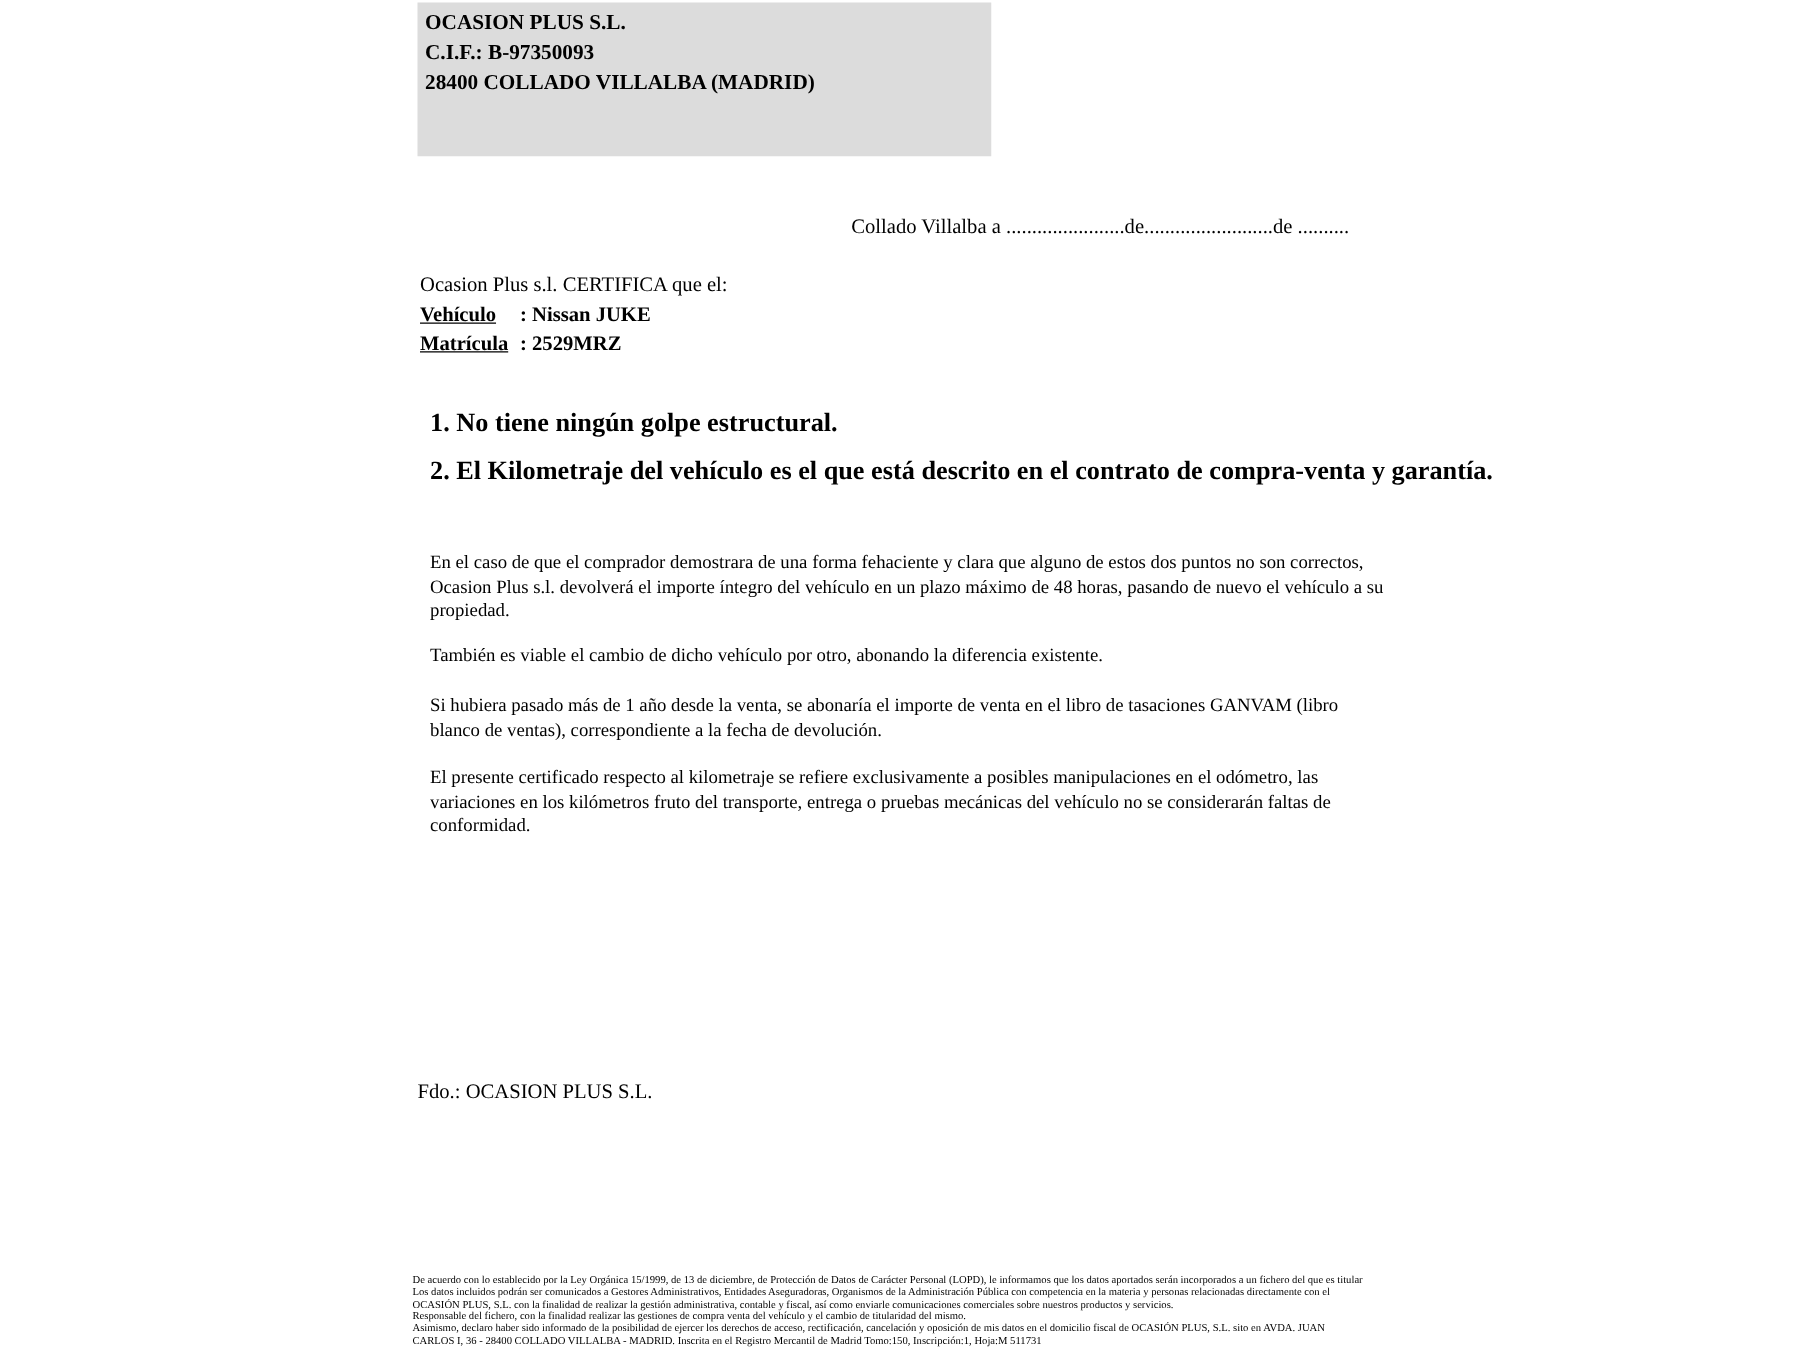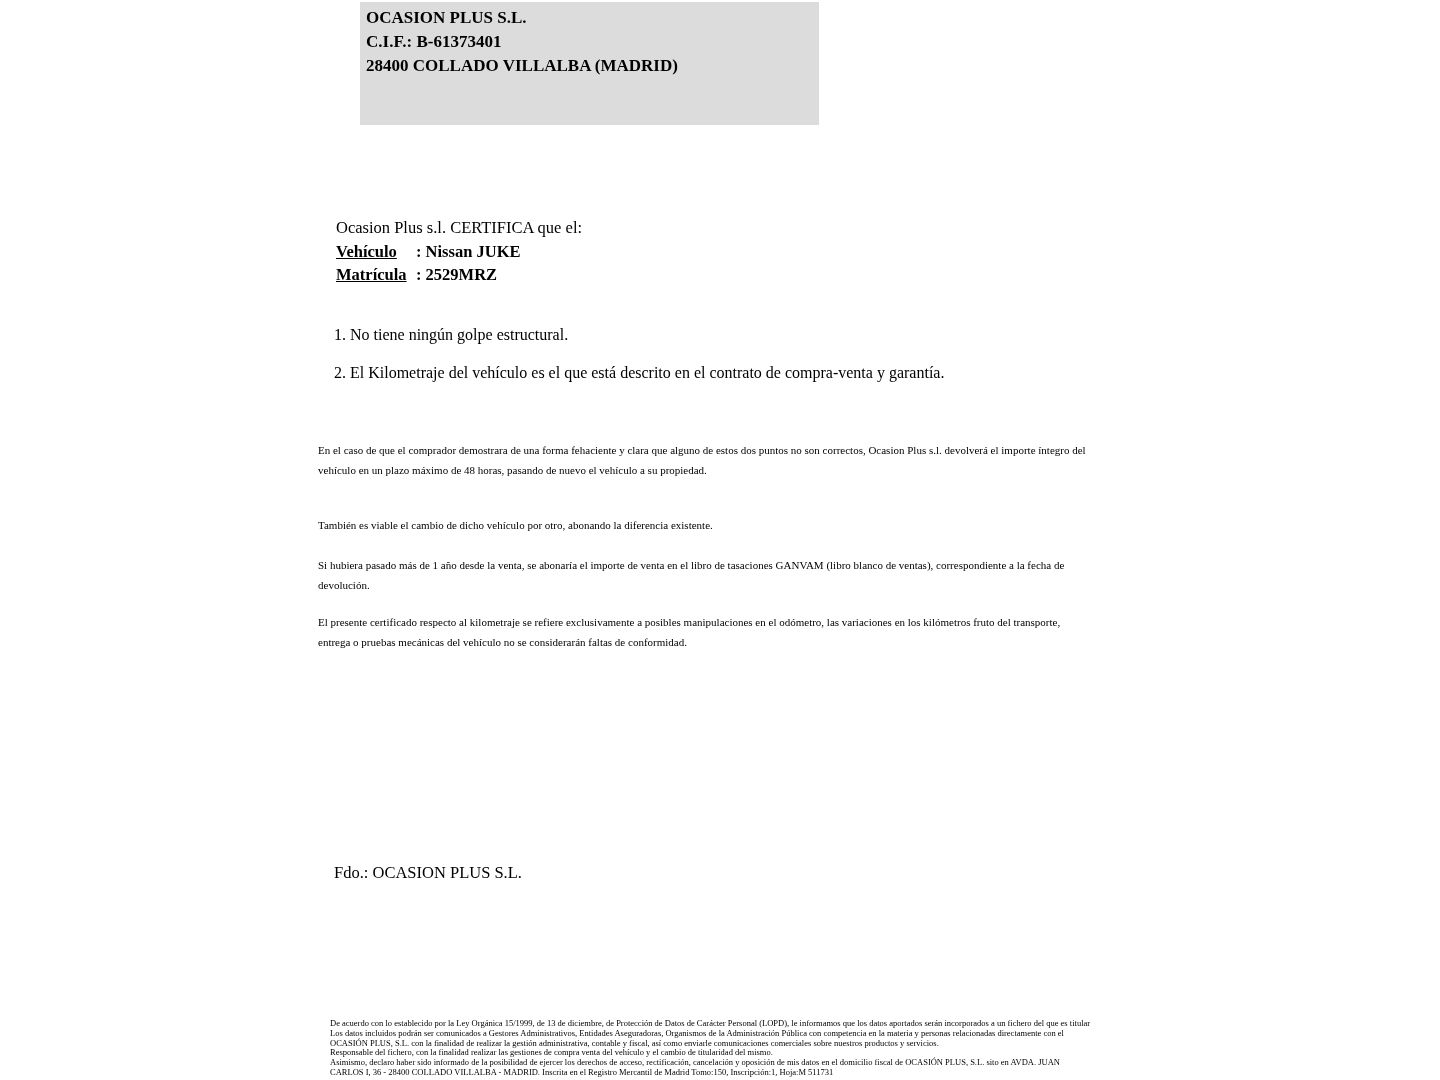--- a/index.html
+++ b/index.html
@@ -18,21 +18,20 @@
   }
   .header-box {
     position: absolute;
     left: 334px;
     top: 2px;
     width: 459px;
     height: 123px;
     background: #dcdcdc;
     box-sizing: border-box;
     padding: 4px 0 0 6px;
-    margin-left: 26px;
   }
   .header-box .hline {
     font-size: 17px;
     font-weight: bold;
     line-height: 24px;
     white-space: nowrap;
   }
   .date-line {
     position: absolute;
     left: 681px;
@@ -52,31 +51,32 @@
     font-weight: bold;
   }
   .cert-label-cell {
     width: 80px;
   }
   .cert-label-cell span {
     text-decoration: underline;
   }
   .point {
     position: absolute;
-    left: 334px;
-    font-size: 16px;
+    left: 344px;
+    font-size: 21px;
     white-space: nowrap;
+    font-weight: bold;
   }
   .point-1 { top: 326px; }
   .point-2 { top: 364px; }
   .para {
     position: absolute;
-    left: 318px;
+    left: 344px;
     width: 768px;
-    font-size: 11px;
+    font-size: 15px;
     line-height: 19.7px;
   }
   .para-1 { top: 441px; }
   .para-2 { top: 516px; }
   .para-3 { top: 556px; }
   .para-4 { top: 613px; }
   .signature {
     position: absolute;
     left: 334px;
     top: 863px;
@@ -95,24 +95,25 @@
     white-space: nowrap;
   }
 </style>
 </head>
 <body>
 
 <div class="page">
 
   <div class="header-box" style="background: rgb(220, 220, 220);">
     <div class="hline">OCASION PLUS S.L.</div>
-    <div class="hline">C.I.F.: B-61373401</div>
+    <div class="hline">C.I.F.: B-97350093</div>
     <div class="hline">28400 COLLADO VILLALBA (MADRID)</div>
   </div>
 
+  <div class="date-line">Collado Villalba a .......................de.........................de ..........</div>
 
   <div class="cert-block">
     <div>Ocasion Plus s.l. CERTIFICA que el:</div>
     <div class="cert-row">
       <div class="cert-label-cell"><span>Vehículo</span></div>
       <div>: Nissan JUKE</div>
     </div>
     <div class="cert-row">
       <div class="cert-label-cell"><span>Matrícula</span></div>
       <div>: 2529MRZ</div>

